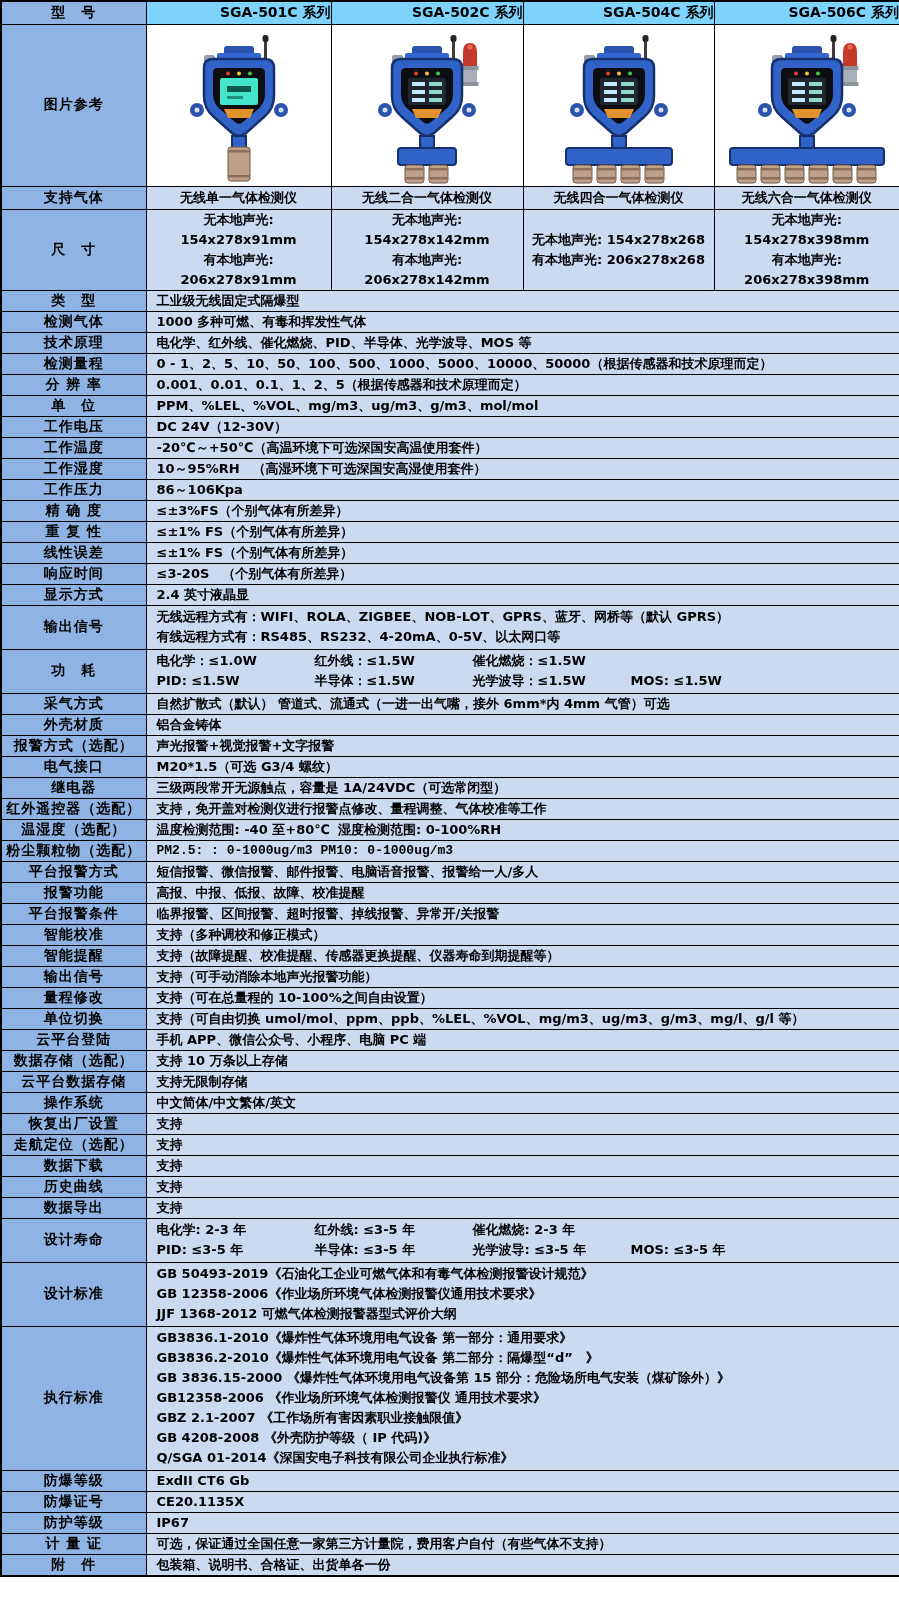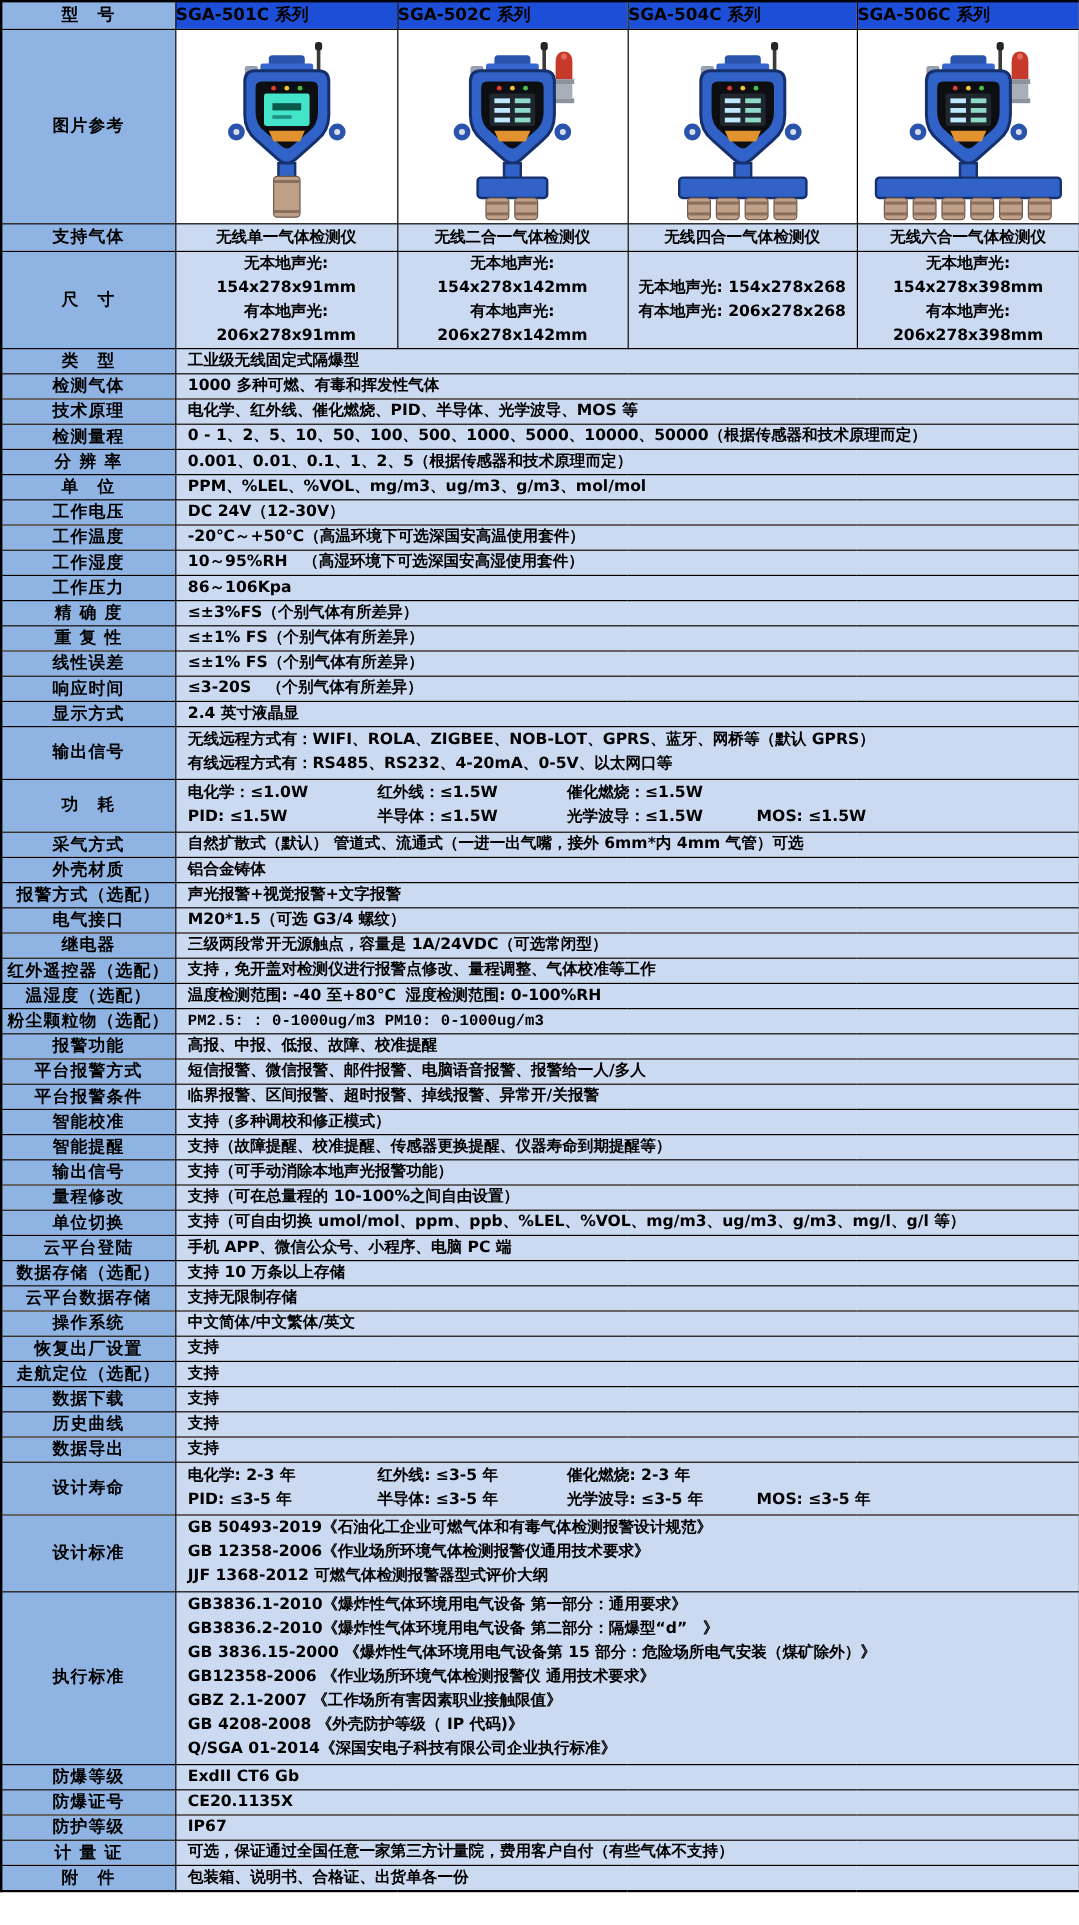--- a/index.html
+++ b/index.html
@@ -1,20 +1,20 @@
 <!DOCTYPE html>
 <html><head>
 <meta charset="utf-8">
 <style>
   html,body{margin:0;padding:0;background:#fff;}
   body{width:899px;font-family:"DejaVu Sans","Liberation Sans",sans-serif;}
   table{border-collapse:collapse;table-layout:fixed;width:899px;border:2px solid #000;}
   th,td{border:1px solid #000;padding:0;font-weight:bold;color:#000;overflow:hidden;}
   th.lab{background:#8FB4E4;font-size:14px;text-align:center;letter-spacing:1px;}
-  th.model{background:#1d4ed8;font-size:14px;text-align:left;}
+  th.model{background:#7dd3fc;font-size:14px;text-align:right;}
   td.val{background:#CBD9F1;font-size:13px;text-align:left;padding-left:10px;vertical-align:middle;}
   td.ctr{text-align:center;padding-left:0;}
   td.pic{background:#ffffff;text-align:center;vertical-align:middle;padding:0;}
   td.pic svg{display:block;margin:0 auto;}
   .line{line-height:20px;white-space:nowrap;}
   .line2{line-height:20px;}
   .seg{display:inline-block;min-width:150px;margin-right:8px;}
   .seg:last-child{min-width:0;margin-right:0;}
   .solo{display:inline;}
 </style>
@@ -406,29 +406,29 @@
           <div class="line"><span class="seg">温度检测范围: -40 至+80℃</span><span class="seg">湿度检测范围: 0-100%RH</span></div>
         </td>
       </tr>
       <tr style="height: 21px; font-family: Liberation Mono, monospace;">
         <th class="lab">粉尘颗粒物（选配）</th>
         <td class="val" colspan="4">
           <div class="line"><span class="seg">PM2.5: : 0-1000ug/m3</span><span class="seg">PM10: 0-1000ug/m3</span></div>
         </td>
       </tr>
       <tr style="height: 21px;">
+        <th class="lab">平台报警方式</th>
+        <td class="val" colspan="4">
+          <div class="line"><span class="solo">短信报警、微信报警、邮件报警、电脑语音报警、报警给一人/多人</span></div>
+        </td>
+      </tr>
+      <tr style="height: 21px;">
         <th class="lab">报警功能</th>
         <td class="val" colspan="4">
           <div class="line"><span class="solo">高报、中报、低报、故障、校准提醒</span></div>
-        </td>
-      </tr>
-      <tr style="height: 21px;">
-        <th class="lab">平台报警方式</th>
-        <td class="val" colspan="4">
-          <div class="line"><span class="solo">短信报警、微信报警、邮件报警、电脑语音报警、报警给一人/多人</span></div>
         </td>
       </tr>
       <tr style="height: 21px;">
         <th class="lab">平台报警条件</th>
         <td class="val" colspan="4">
           <div class="line"><span class="solo">临界报警、区间报警、超时报警、掉线报警、异常开/关报警</span></div>
         </td>
       </tr>
       <tr style="height: 21px;">
         <th class="lab">智能校准</th>

